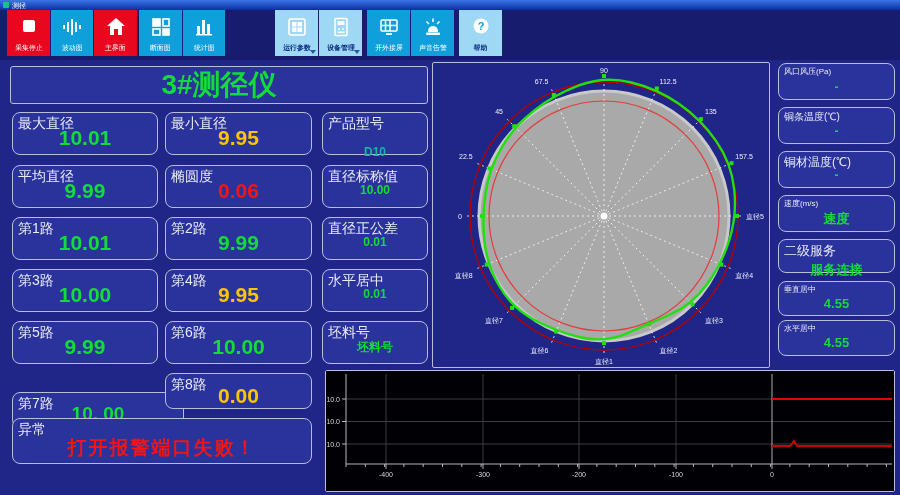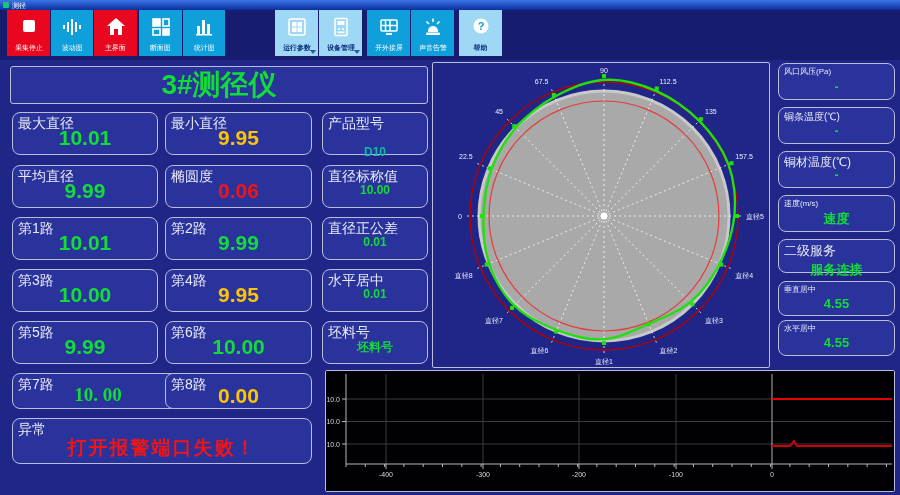--- a/index.html
+++ b/index.html
@@ -23,21 +23,21 @@
   .tbtn.light{background:#9FD8F5}
   .tbtn.light .tlabel{color:#0A2C7E;font-weight:bold}
   .dd{position:absolute;right:2px;bottom:2px;width:0;height:0;
     border-left:3px solid transparent;border-right:3px solid transparent;border-top:4px solid #2A55A8}
 
   
   .cell{position:absolute;background:#2A329C;border:1px solid #B9BDD9;border-radius:8px;box-sizing:border-box}
   .clabel{position:absolute;top:2px;left:5px;font-size:14px;color:#E8EAF6;white-space:nowrap}
   .cvalue{position:absolute;left:0;right:0;top:13px;text-align:center;font-weight:bold;font-size:21px}
   .cvalue.sm{font-size:12px;top:17px}
-  .cvalue.serif{font-family:Liberation Serif, serif;font-weight:bold}
+  .cvalue.serif{font-family:Liberation Sans, sans-serif;font-weight:bold}
   .cvalue.alarm{font-size:19px;top:16px;letter-spacing:2px}
   .cvalue.link{cursor:pointer}
   .main-title{position:absolute;left:10px;top:66px;width:418px;height:38px;background:#2A329C;
     border:1px solid #B9BDD9;border-radius:3px;box-sizing:border-box;text-align:center;
     font-size:28px;font-weight:bold;line-height:36px}
 
   
   .polar-panel{position:absolute;left:432px;top:62px;width:338px;height:306px;
     border:1px solid #B9BDD9;border-radius:2px;box-sizing:border-box}
   .trend-panel{position:absolute;left:325px;top:370px;width:570px;height:122px;
@@ -225,21 +225,21 @@
 </div>
 <div class="cell" style="left:165px;top:321px;width:147px;height:43px">
   <span class="clabel">第6路</span>
   <div class="cvalue" style="color: rgb(17, 220, 56);">10.00</div>
 </div>
 <div class="cell" style="left:322px;top:321px;width:106px;height:43px">
   <span class="clabel">坯料号</span>
   <div class="cvalue sm" style="color: rgb(17, 220, 56);">坯料号</div>
 </div>
 
-<div class="cell" style="left:12px;top:373px;width:172px;height:36px">
+<div class="cell" style="left:12px;top:392px;width:172px;height:36px">
   <span class="clabel">第7路</span>
   <div class="cvalue serif" style="top: 10px; font-size: 19px; color: rgb(17, 220, 56);">10. 00</div>
 </div>
 <div class="cell" style="left:165px;top:373px;width:147px;height:36px">
   <span class="clabel">第8路</span>
   <div class="cvalue" style="top: 10px; color: rgb(255, 196, 0);">0.00</div>
 </div>
 
 <div class="cell" style="left:12px;top:418px;width:300px;height:46px">
   <span class="clabel">异常</span>

